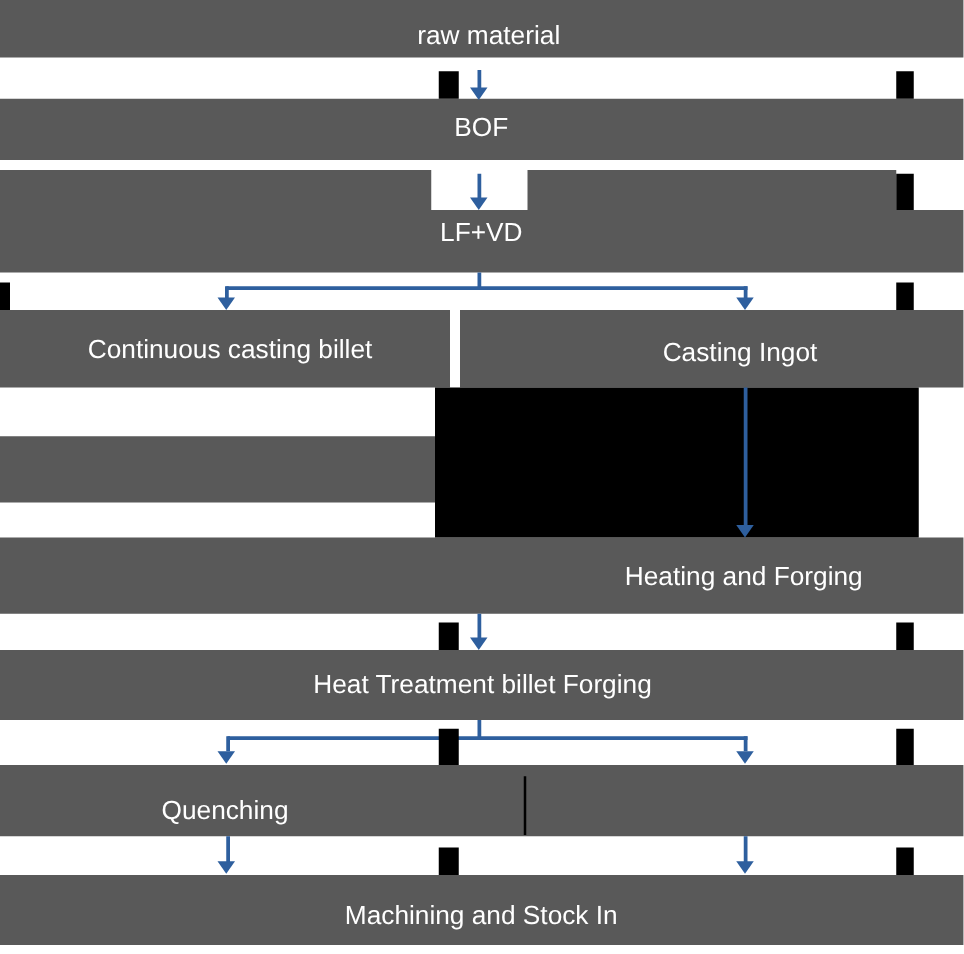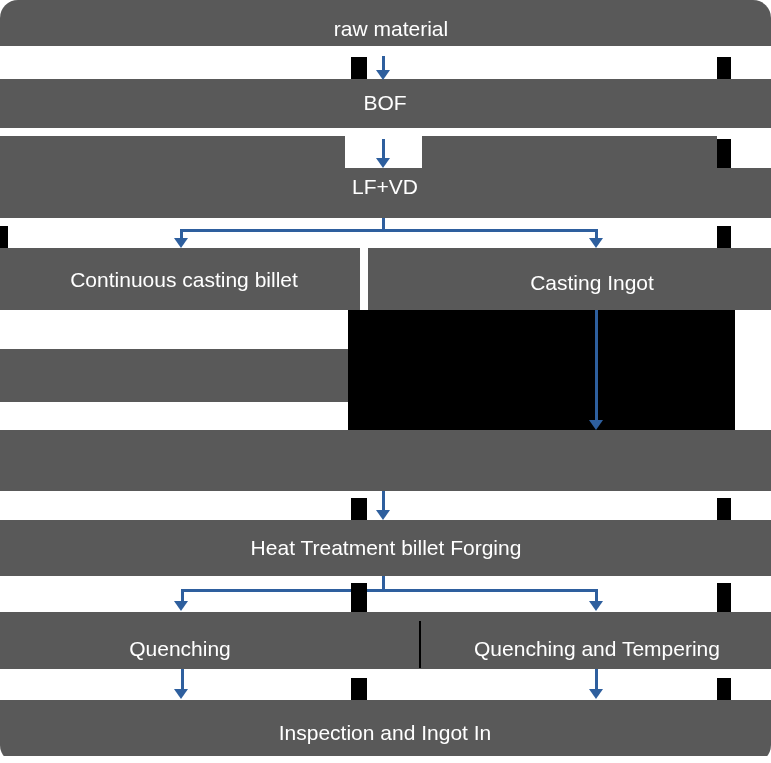--- a/index.html
+++ b/index.html
@@ -1,16 +1,16 @@
 <!DOCTYPE html>
 <html style="--band-gray: #595959; --arrow-blue: #2e5f9e; --block-black: #000000; --label-white: #ffffff; --background: #ffffff;"><head>
 <meta charset="utf-8">
 <style>
   html,body{margin:0;padding:0;background:#ffffff;}
-  .stage{position:relative;width:771px;height:763px;background:var(--background,#ffffff);overflow:hidden;font-family:"Liberation Sans",sans-serif;border-radius:18px;}
+  .stage{position:relative;width:771px;height:763px;background:var(--background,#ffffff);overflow:hidden;font-family:"Liberation Sans",sans-serif;}
   .rect{position:absolute;}
   .band{background:var(--band-gray,#595959);z-index:1;}
   .blackblock{background:var(--block-black,#000000);z-index:1;}
   .whitebox{background:var(--background,#ffffff);z-index:2;}
   .divider{position:absolute;background:var(--block-black,#000000);z-index:2;}
   .vline,.hline{position:absolute;background:var(--arrow-blue,#2e5f9e);z-index:3;}
   .ahead{position:absolute;width:0;height:0;border-left:7px solid transparent;border-right:7px solid transparent;border-top:10px solid var(--arrow-blue,#2e5f9e);z-index:3;}
   .bar{position:absolute;background:var(--block-black,#000000);z-index:4;}
   .lbl{position:absolute;transform:translate(-50%,-50%);color:var(--label-white,#ffffff);font-size:21px;white-space:nowrap;z-index:5;}
 </style>
@@ -78,18 +78,18 @@
   <div class="bar" style="left:351px;top:583px;width:16px;height:29px"></div>
   <div class="bar" style="left:717px;top:583px;width:14px;height:29px"></div>
   <div class="bar" style="left:351px;top:678px;width:16px;height:22px"></div>
   <div class="bar" style="left:717px;top:678px;width:14px;height:22px"></div>
 
   <span class="lbl" style="left:391px;top:29px">raw material</span>
   <span class="lbl" style="left:385px;top:103px">BOF</span>
   <span class="lbl" style="left:385px;top:187px">LF+VD</span>
   <span class="lbl" style="left:592px;top:283px">Casting Ingot</span>
   <span class="lbl" style="left:184px;top:280px">Continuous casting billet</span>
+  <span class="lbl" style="left:595px;top:462px">Heating and Forging</span>
   <span class="lbl" style="left:386px;top:548px">Heat Treatment billet Forging</span>
   <span class="lbl" style="left:180px;top:649px">Quenching</span>
-  <span class="lbl" style="left:597px;top:649px">Quenching and Tempering</span>
-  <span class="lbl" style="left:385px;top:733px">Inspection and Ingot In</span>
+  <span class="lbl" style="left:385px;top:733px">Machining and Stock In</span>
 
 </div>
 
 </body></html>

